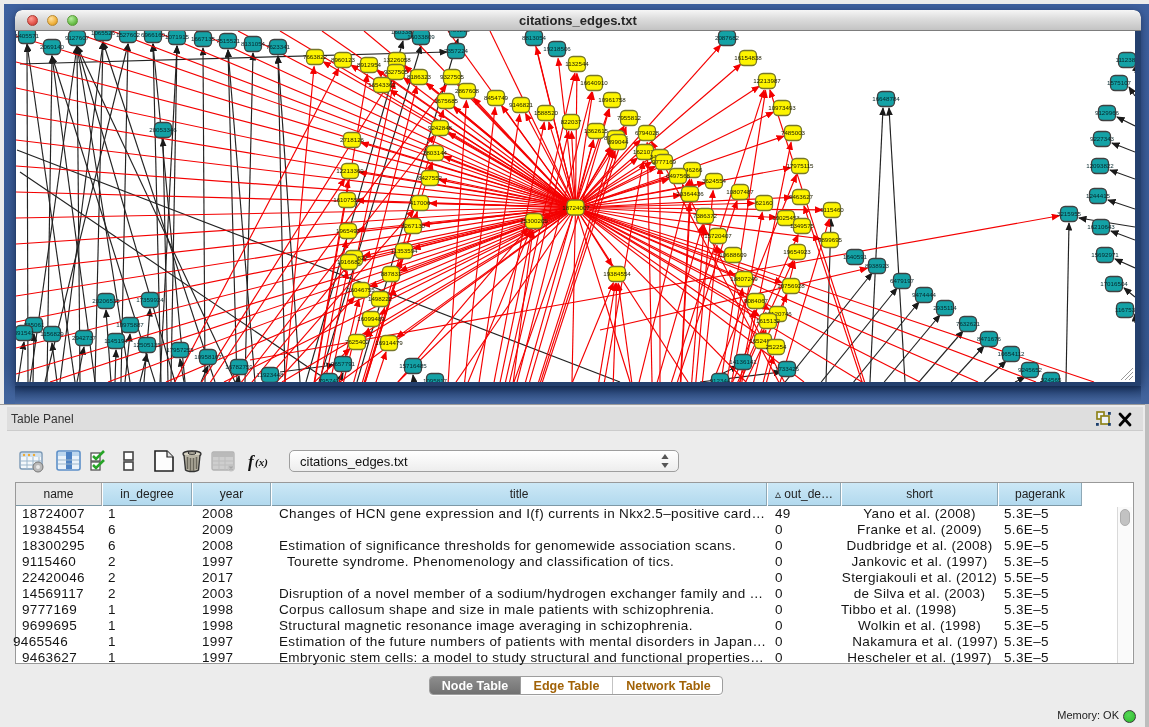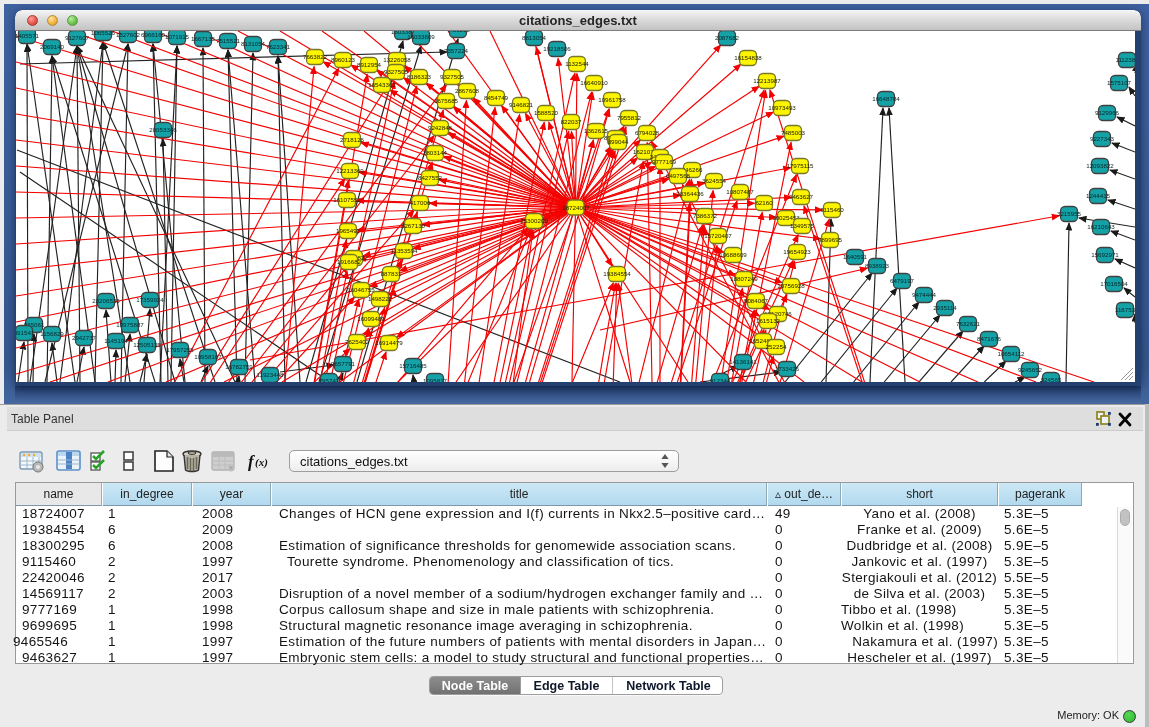--- a/index.html
+++ b/index.html
@@ -32,21 +32,21 @@
   color:#222; text-align:center; line-height:23px; }
 .trow { position:absolute; left:0; width:1119px; height:16px; font-size:13.5px; color:#141414; }
 .trow span { position:absolute; top:0; white-space:nowrap; letter-spacing:0.35px; }
 #vsb { position:absolute; right:1px; top:24px; width:15px; height:156px; background:#fafafa;
   border-left:1px solid #d9d9d9; }
 #vsb .thumb { position:absolute; left:2px; top:2px; width:10px; height:17px;
   background:#c2c2c2; border-radius:5px; border:1px solid #adadad; }
 #tabs { position:absolute; left:429px; top:676px; width:294px; height:19px;
   border:1px solid #9d9d9d; border-radius:4px; background:#fff; overflow:hidden;
   box-shadow:0 1px 0 rgba(255,255,255,0.7); }
-.seg { position:absolute; top:0; height:19px; font-size:12.5px; font-weight:bold; line-height:18px; text-align:center; color:#0f172a; }
+.seg { position:absolute; top:0; height:19px; font-size:12.5px; font-weight:bold; line-height:18px; text-align:center; color:#a16207; }
 #memory { position:absolute; right:30px; top:709px; font-size:11px; color:#222; }
 #memled { position:absolute; right:13px; top:710px; width:13px; height:13px; border-radius:50%;
   background:radial-gradient(circle at 40% 35%, #55d755, #2cba2c); border:1.5px solid #3a3a3a; }
 #rightedge { position:absolute; right:0; top:404px; width:4px; height:323px; background:#bdbdbd; }
 </style></head>
 <body>
 <div id="app">
  <div id="desktop"></div>
  <div id="belowwin" style="position:absolute;left:15px;top:386px;width:1126px;height:18px;background:linear-gradient(#1f3d6d,#4a6ba3)"></div>
  <div id="window">
@@ -757,21 +757,21 @@
         <span style="left:775px">0</span>
         <span style="left:841px;width:157px;">Tibbo et al. (1998)</span>
         <span style="left:1004px">5.3E–5</span>
       </div>
 <div class="trow" style="top:618px">
         <span style="left:22px">9699695</span>
         <span style="left:108px">1</span>
         <span style="left:202px">1998</span>
         <span style="left:279px">Structural magnetic resonance image averaging in schizophrenia.</span>
         <span style="left:775px">0</span>
-        <span style="left:841px;width:157px;">Wolkin et al. (1998)</span>
+        <span style="left:841px;width:157px;text-align:center">Wolkin et al. (1998)</span>
         <span style="left:1004px">5.3E–5</span>
       </div>
 <div class="trow" style="top:634px">
         <span style="left:13px">9465546</span>
         <span style="left:108px">1</span>
         <span style="left:202px">1997</span>
         <span style="left:279px">Estimation of the future numbers of patients with mental disorders in Japan…</span>
         <span style="left:775px">0</span>
         <span style="left:841px;width:157px;text-align:right">Nakamura et al. (1997)</span>
         <span style="left:1004px">5.3E–5</span>

